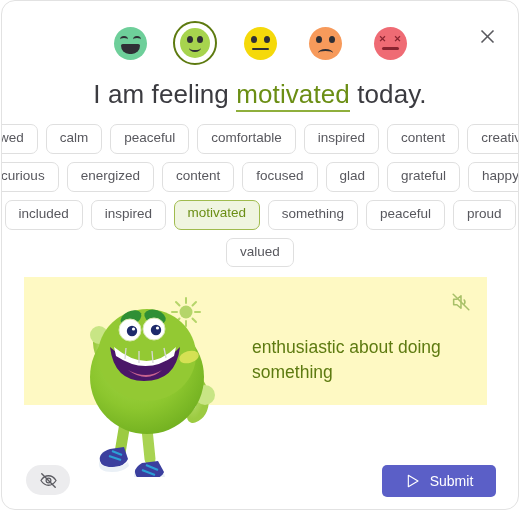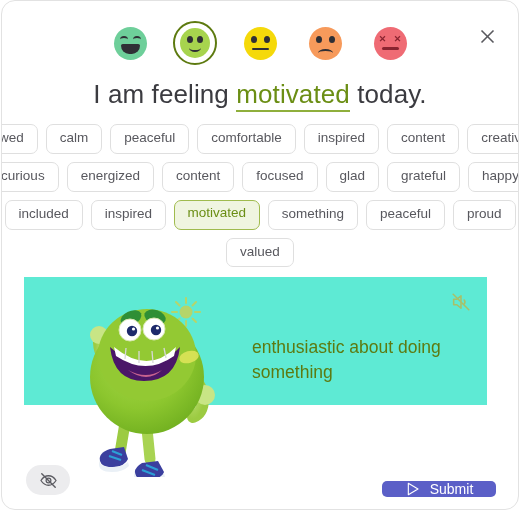--- a/index.html
+++ b/index.html
@@ -195,21 +195,21 @@
     position: relative;
     margin: 10px 22px 0 22px;
     height: 170px;
   }
   .card {
     position: absolute;
     left: 0;
     top: 0;
     right: 9px;
     height: 128px;
-    background: #5eead4;
+    background: #fef9c3;
     overflow: visible;
   }
   .speaker-btn {
     position: absolute;
     top: 14px;
     right: 13px;
     width: 24px;
     height: 24px;
     cursor: pointer;
   }
@@ -251,21 +251,21 @@
     border-radius: 15px;
     display: flex;
     align-items: center;
     justify-content: center;
     cursor: pointer;
   }
   .submit-btn {
     position: absolute;
     right: 22px;
     bottom: 12px;
-    height: 16px;
+    height: 32px;
     min-width: 114px;
     background: #5b5fc7;
     color: #ffffff;
     border: none;
     border-radius: 5px;
     display: flex;
     align-items: center;
     justify-content: center;
     gap: 9px;
     font-size: 14px;

